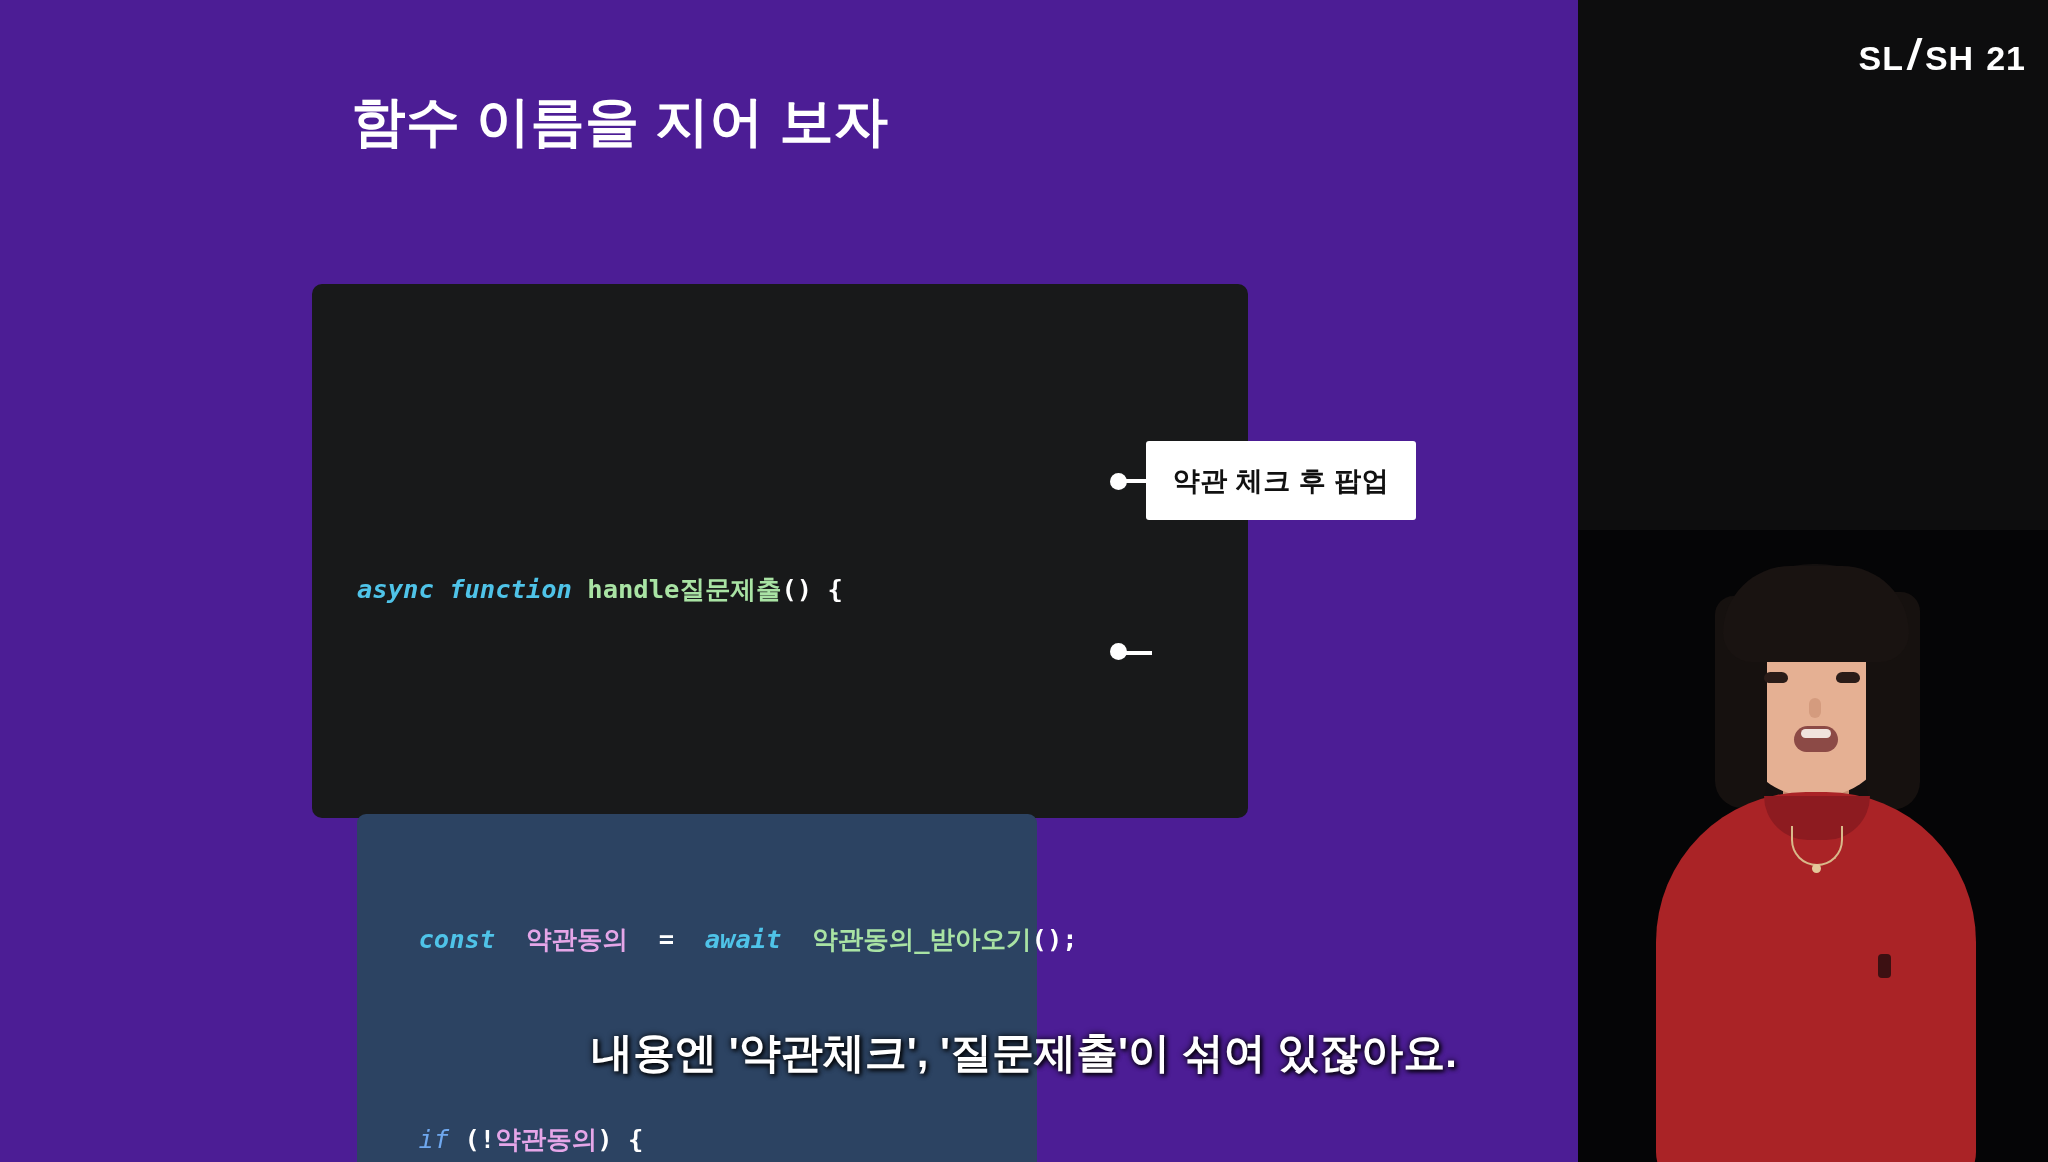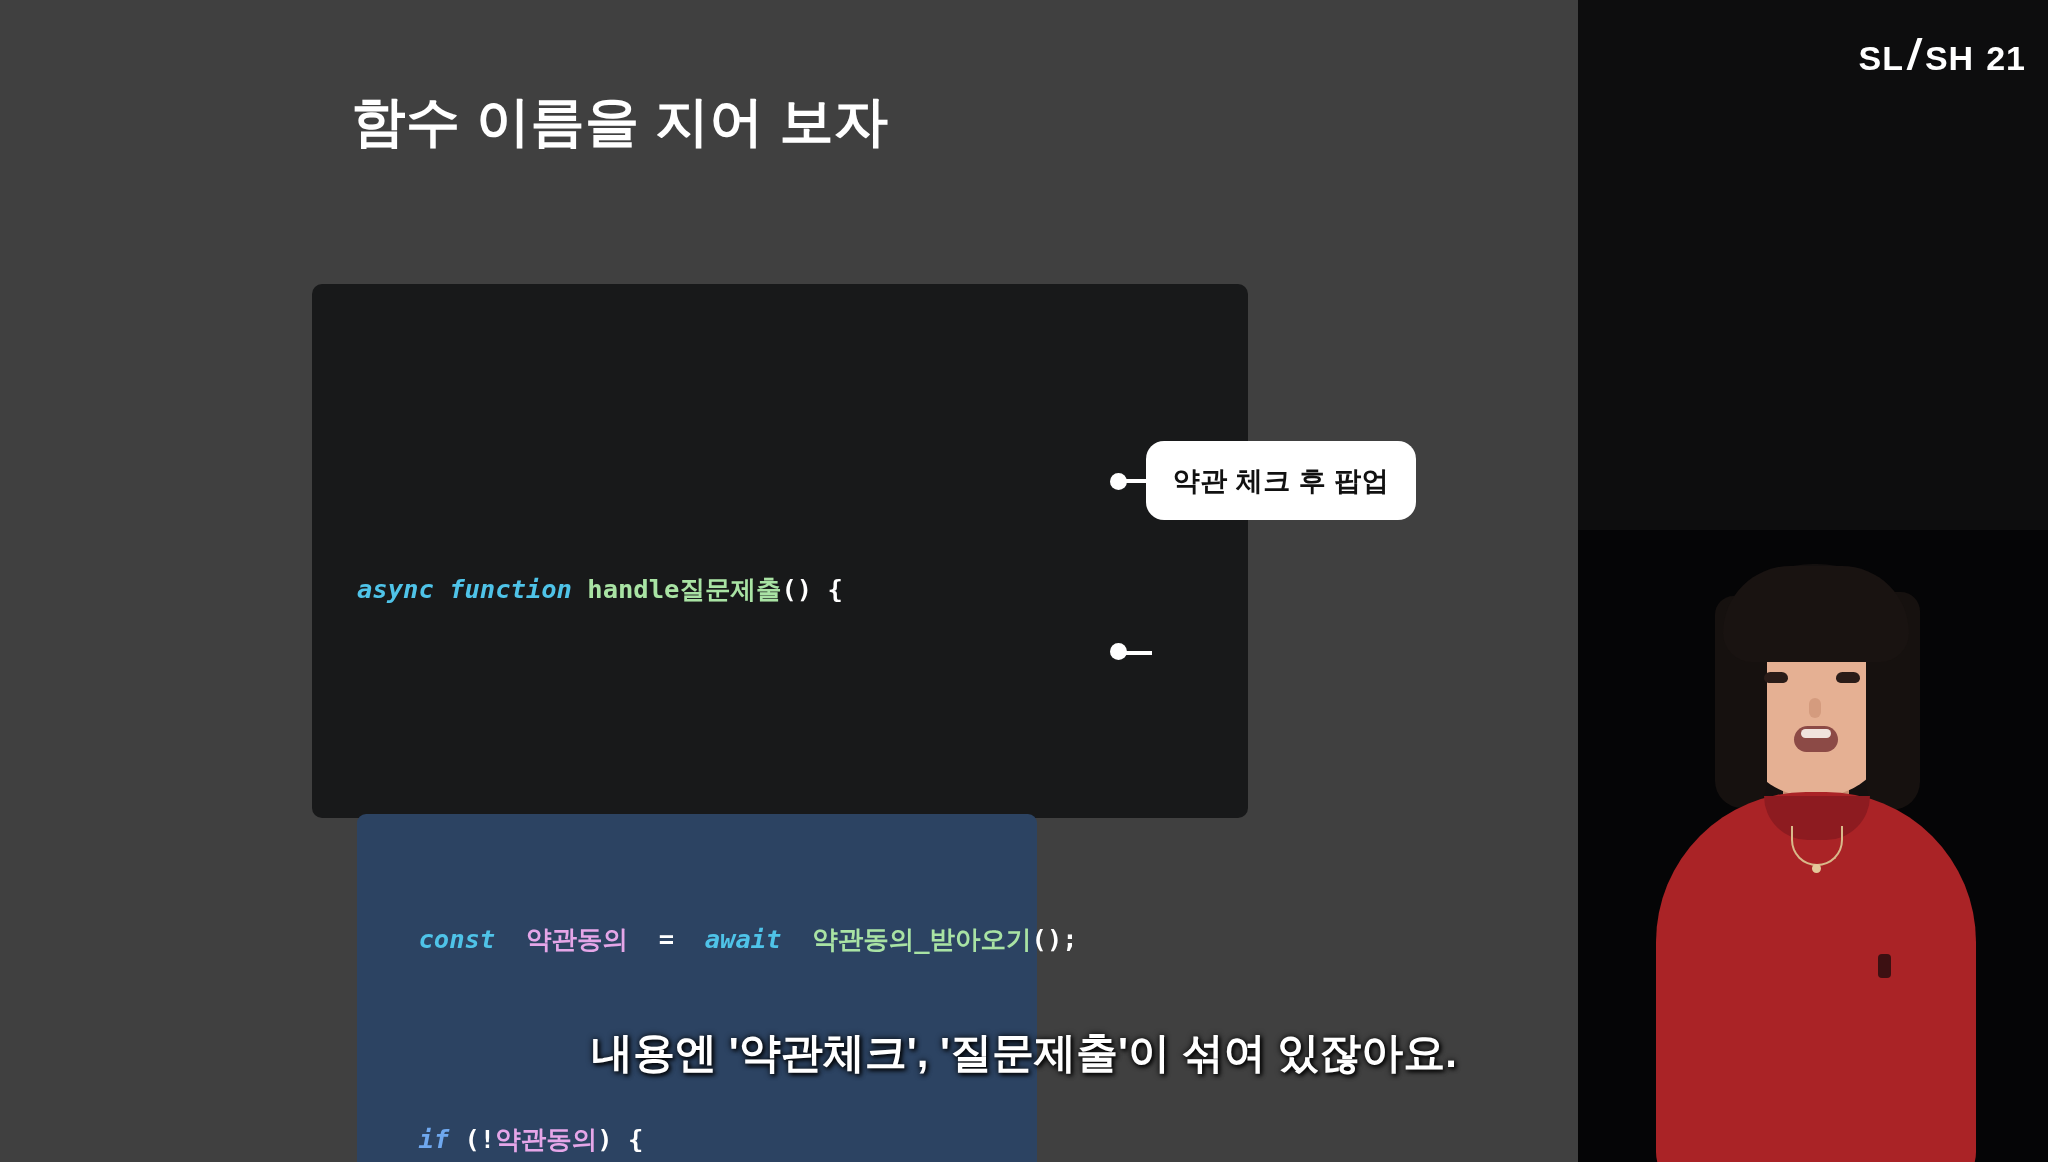--- a/index.html
+++ b/index.html
@@ -17,21 +17,21 @@
     height: 1162px;
     background: #000000;
   }
 
   
   #slide {
     position: absolute;
     left: 0; top: 0;
     width: 1578px;
     height: 1162px;
-    background: #404040;
+    background: #4c1d95;
     overflow: hidden;
   }
 
   
   #slide-title {
     position: absolute;
     left: 0; top: 92px;
     width: 1240px;
     text-align: center;
     font-size: 54px;
@@ -77,31 +77,31 @@
   .hl-band {
     position: relative;
     border-radius: 9px;
     margin-left: 0px;
     width: 680px;
   }
   .hl-blue  { background: #2c4362; }
 
   
   .t-kw      { color: #4fc3e8; font-style: italic; font-weight: 700; }
-  .t-kw2     { color: #6fa8ef; font-style: italic; font-weight: 700; }
+  .t-kw2     { color: #6fa8ef; font-style: italic; font-weight: 400; }
   .t-fn      { color: #a9e3a4; font-weight: 700; }
   .t-var     { color: #e5a6e8; font-weight: 700; }
   .t-plain   { color: #f0f0f0; font-weight: 700; }
   .t-white   { color: #ffffff; font-weight: 700; }
 
   
   .callout {
     position: absolute;
     background: #ffffff;
-    border-radius: 18px;
+    border-radius: 3px;
     color: #111111;
     font-size: 27px;
     font-weight: 700;
     display: flex;
     align-items: center;
     justify-content: center;
     letter-spacing: 0.5px;
     white-space: nowrap;
   }
   #callout-1 { left: 1146px; top: 441px; width: 270px; height: 79px; }

